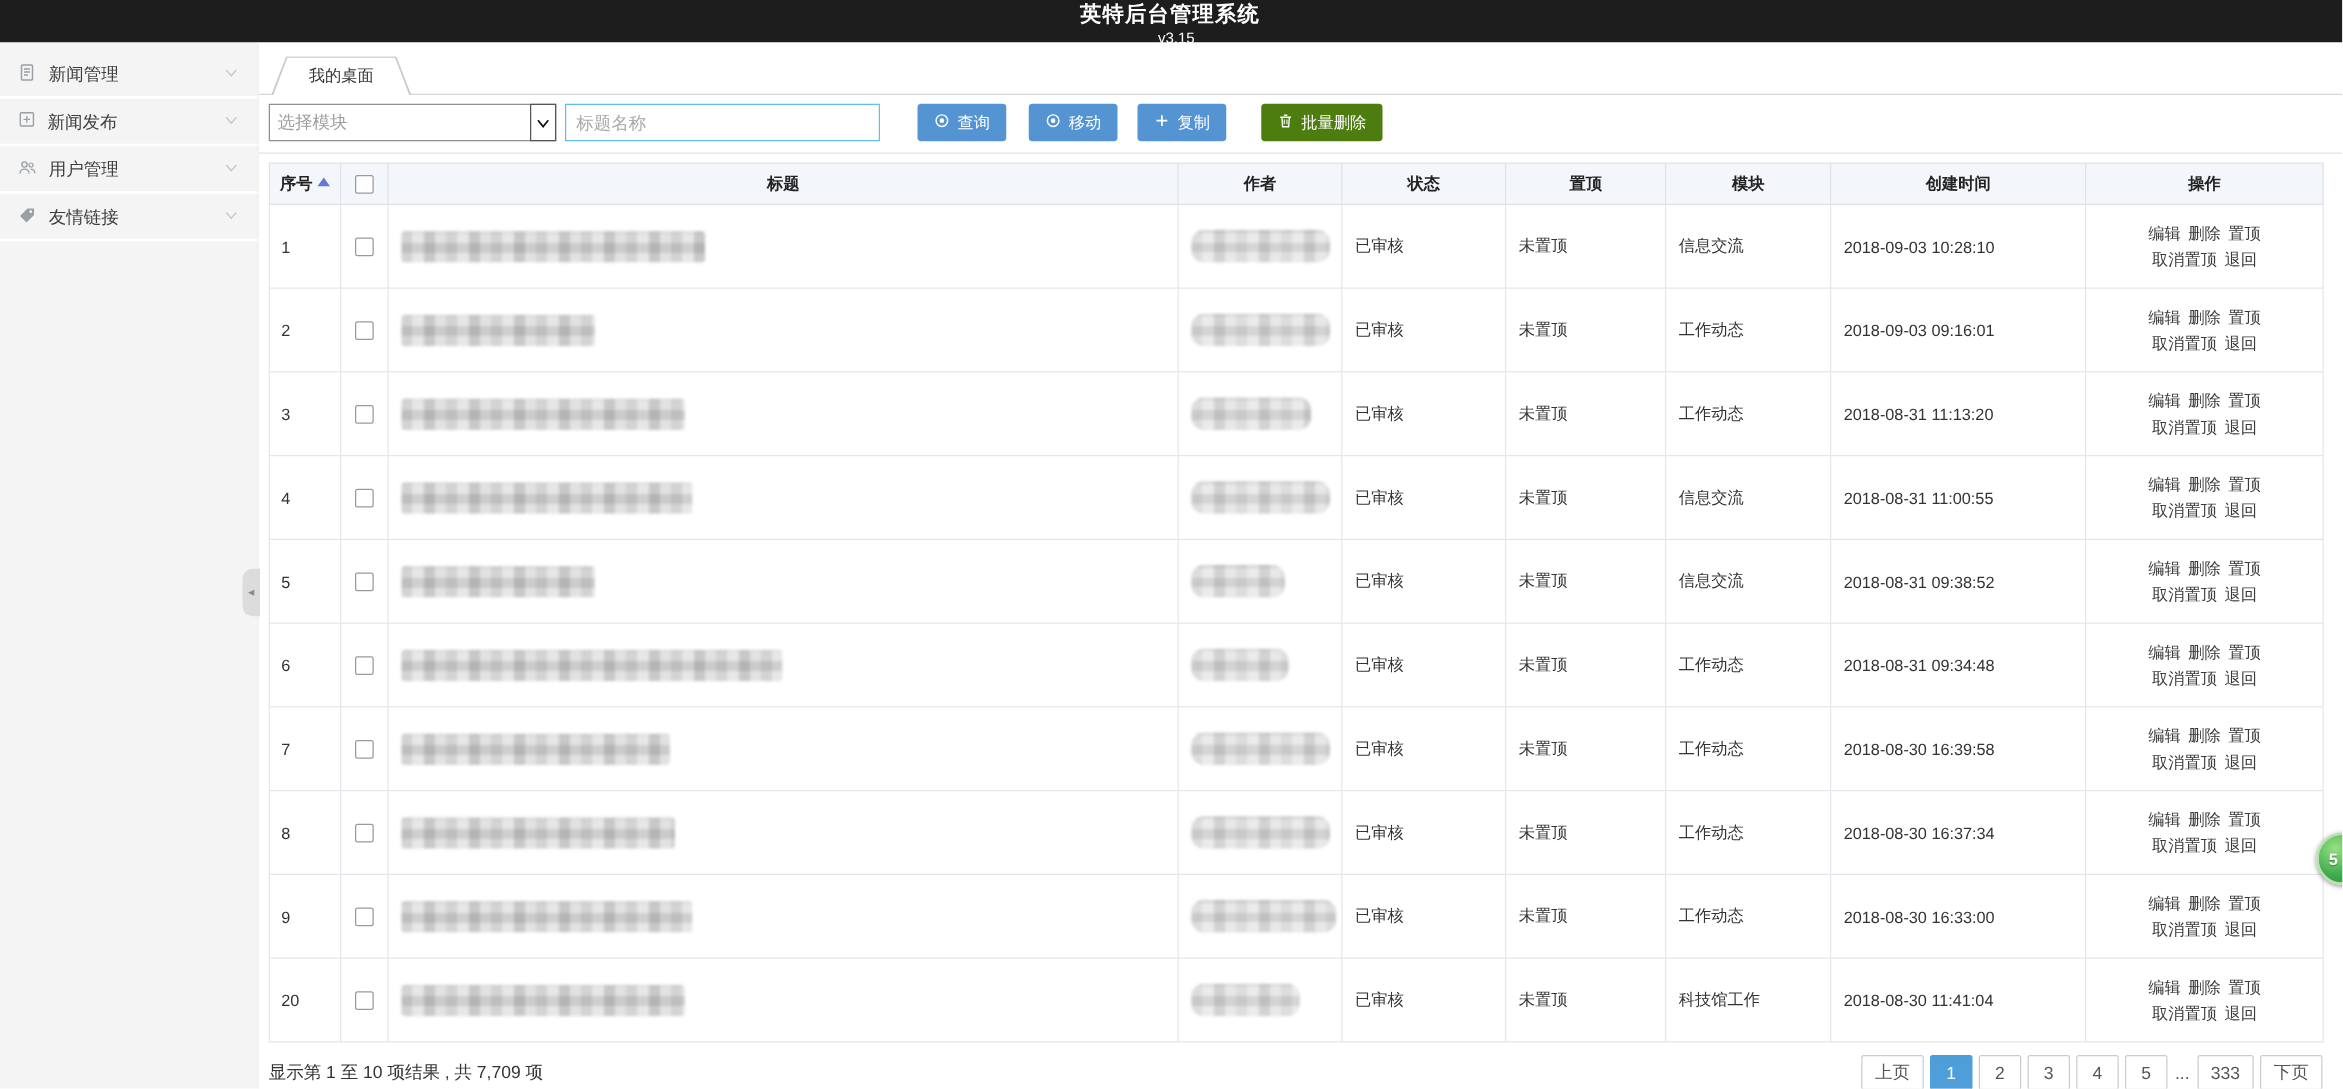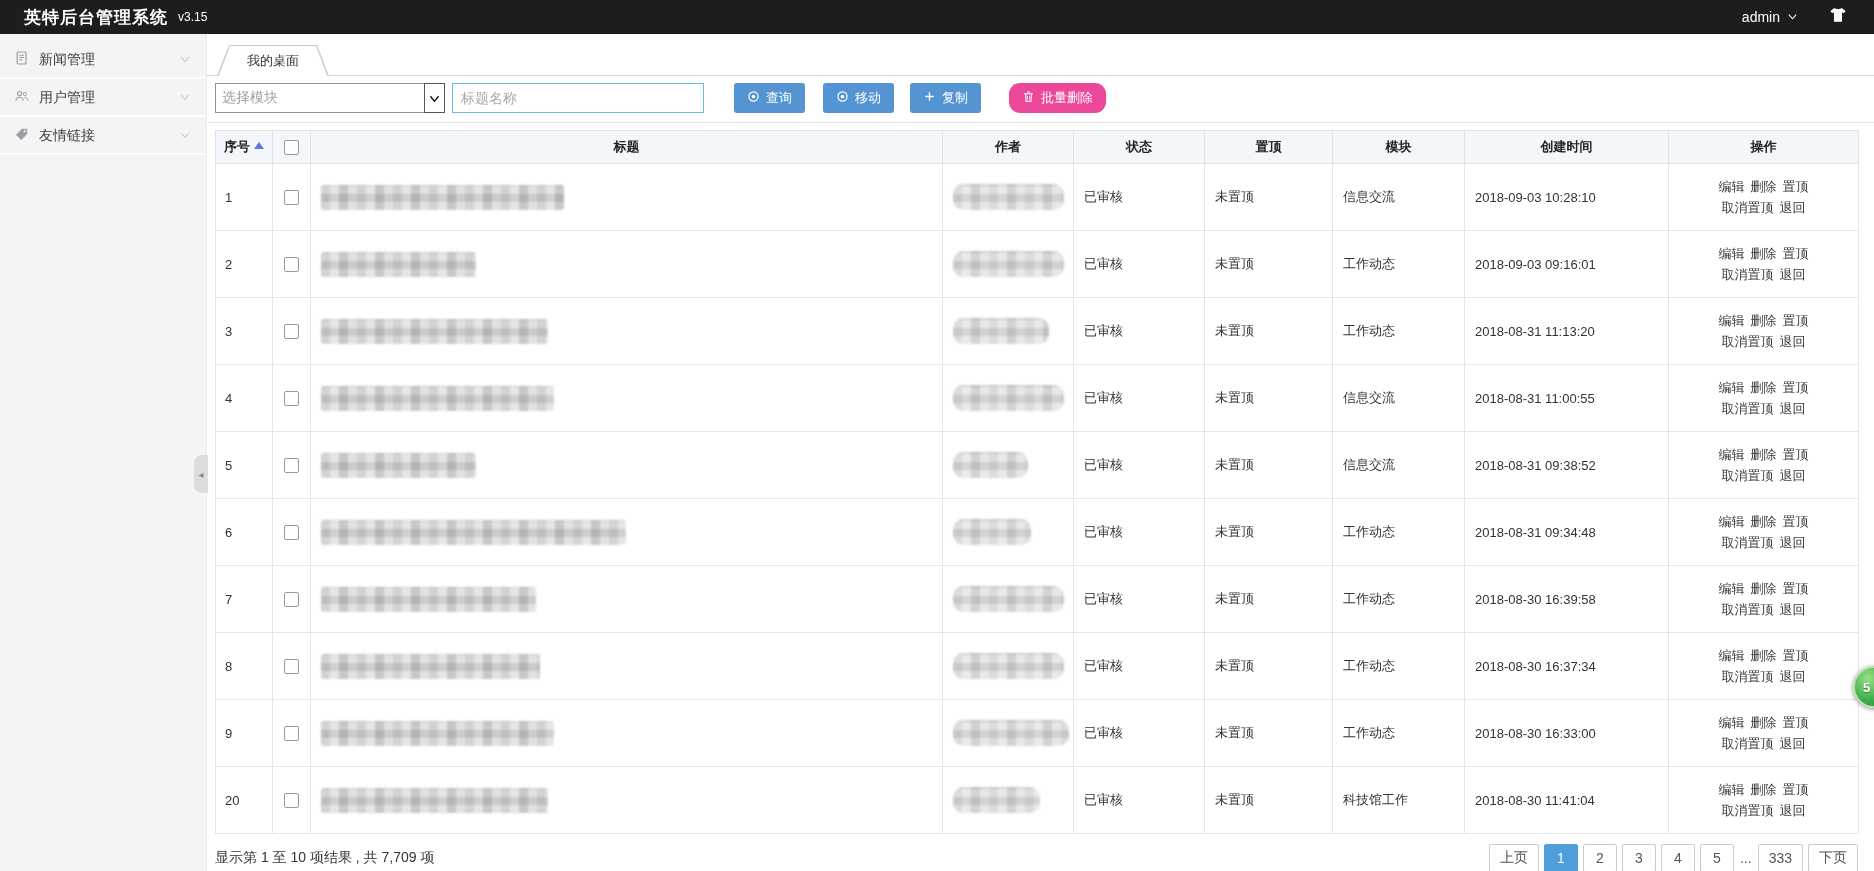--- a/index.html
+++ b/index.html
@@ -1,21 +1,21 @@
 <!DOCTYPE html>
 <html><head>
 <meta charset="utf-8">
 <style>
   * { margin:0; padding:0; box-sizing:border-box; }
   html,body { background:#fff; }
   body { font-family:"Liberation Sans","DejaVu Sans",sans-serif; }
   .screen { position:relative; width:1874px; height:871px; background:#fff; overflow:hidden; }
 
   
-  .topbar { height:34px; background:#1d1d1d; color:#fff; display:flex; align-items:center; padding:0 26px 0 24px; }
+  .topbar { height:34px; background:#1d1d1d; color:#fff; display:flex; align-items:center; padding:0 26px 0 24px;flex-direction:column; }
   .brand { font-size:17px; font-weight:bold; letter-spacing:1px; }
   .version { font-size:12px; margin-left:10px; }
   .topbar-right { margin-left:auto; display:flex; align-items:center; gap:30px; }
   .admin { display:flex; align-items:center; gap:7px; font-size:14px; cursor:pointer; }
   .icon-svg { display:inline-block; vertical-align:middle; }
 
   
   .main { display:flex; height:837px;justify-content:center; }
   .sidebar { width:207px; background:#f4f4f4; border-right:1px solid #ececec; padding-top:9px; flex:none; }
   .side-item { height:36px; margin-bottom:2px; display:flex; align-items:center; padding:0 15px 0 14px; cursor:pointer; border-bottom:2px solid #fff; background:#f4f4f4; }
@@ -34,21 +34,21 @@
 
   
   .toolbar { display:flex; align-items:center; padding:7px 16px 9px 8px; border-bottom:1px solid #e4e4e4; flex:none; }
   .select { width:230px; height:30px; border:1px solid #8f8f8f; background:#fff; display:flex; align-items:stretch; cursor:pointer; }
   .select .ph { flex:1; display:flex; align-items:center; padding-left:6px; font-size:14px; color:#9f9f9f; }
   .select .arrow { width:21px; border:1px solid #555; margin:-1px -1px -1px 0; display:flex; align-items:center; justify-content:center; background:#fff; }
   .tinput { width:252px; height:30px; border:1px solid #63c0e8; margin-left:7px; padding:0 8px; font-size:14px; color:#333; outline:none; font-family:inherit; }
   .tinput::placeholder { color:#a9a9a9; }
   .btn { height:30px; padding:0 13px; border:none; border-radius:3px; background:#5494d2; color:#fff; font-size:13px; display:inline-flex; align-items:center; gap:6px; cursor:pointer; font-family:inherit; }
   .btn.b1 { margin-left:30px; } .btn.b2 { margin-left:18px; } .btn.b3 { margin-left:16px; }
-  .btn.red { background:#ec4899; margin-left:28px;border-radius:11px; }
+  .btn.red { background:#4d7c0f; margin-left:28px; }
 
   
   .table-wrap { margin:7px 16px 0 8px; flex:none; }
   table { width:1643px; border-collapse:collapse; table-layout:fixed; font-size:13px; color:#333; }
   thead th { height:33px; background:#f3f7fb; border:1px solid #dfe3e8; font-weight:bold; color:#222; text-align:center; font-size:13px; cursor:pointer; }
   tbody td { height:67px; border:1px solid #e3e7eb; background:#fff; padding:0 10px; vertical-align:middle; }
   td.c-no { padding-left:9px; }
   td.c-check, th.c-check { text-align:center; padding:0; }
   td.c-actions { text-align:center; line-height:21px; padding:0 4px; }
   td.c-actions a { color:#3a3a3a; text-decoration:none; margin:0 3px; cursor:pointer; }
@@ -107,20 +107,34 @@
 
     <div class="sidebar">
       <div class="side-item">
         <span class="icon-svg">
           <svg width="16" height="16" viewBox="0 0 20 20">
               <rect x="4" y="2.5" width="11" height="15" rx="1" fill="none" stroke="#9aa0a6" stroke-width="1.5"></rect>
               <path d="M6.5 6.5h6 M6.5 9.5h6 M6.5 12.5h4" stroke="#9aa0a6" stroke-width="1.3"></path>
             </svg>
         </span>
         <span class="lbl">新闻管理</span>
+        <span class="chev icon-svg">
+          <svg width="12" height="12" viewBox="0 0 24 24">
+              <polyline points="4,8 12,17 20,8" fill="none" stroke="#c3c7cd" stroke-width="2.2"></polyline>
+            </svg>
+        </span>
+      </div>
+      <div class="side-item">
+        <span class="icon-svg">
+          <svg width="15" height="15" viewBox="0 0 20 20">
+              <rect x="3" y="3" width="14" height="14" rx="1" fill="none" stroke="#9aa0a6" stroke-width="1.5"></rect>
+              <path d="M10 6.5v7 M6.5 10h7" stroke="#9aa0a6" stroke-width="1.4"></path>
+            </svg>
+        </span>
+        <span class="lbl">新闻发布</span>
         <span class="chev icon-svg">
           <svg width="12" height="12" viewBox="0 0 24 24">
               <polyline points="4,8 12,17 20,8" fill="none" stroke="#c3c7cd" stroke-width="2.2"></polyline>
             </svg>
         </span>
       </div>
       <div class="side-item">
         <span class="icon-svg">
           <svg width="16" height="16" viewBox="0 0 20 20">
               <circle cx="7" cy="7" r="2.6" fill="none" stroke="#9aa0a6" stroke-width="1.4"></circle>

